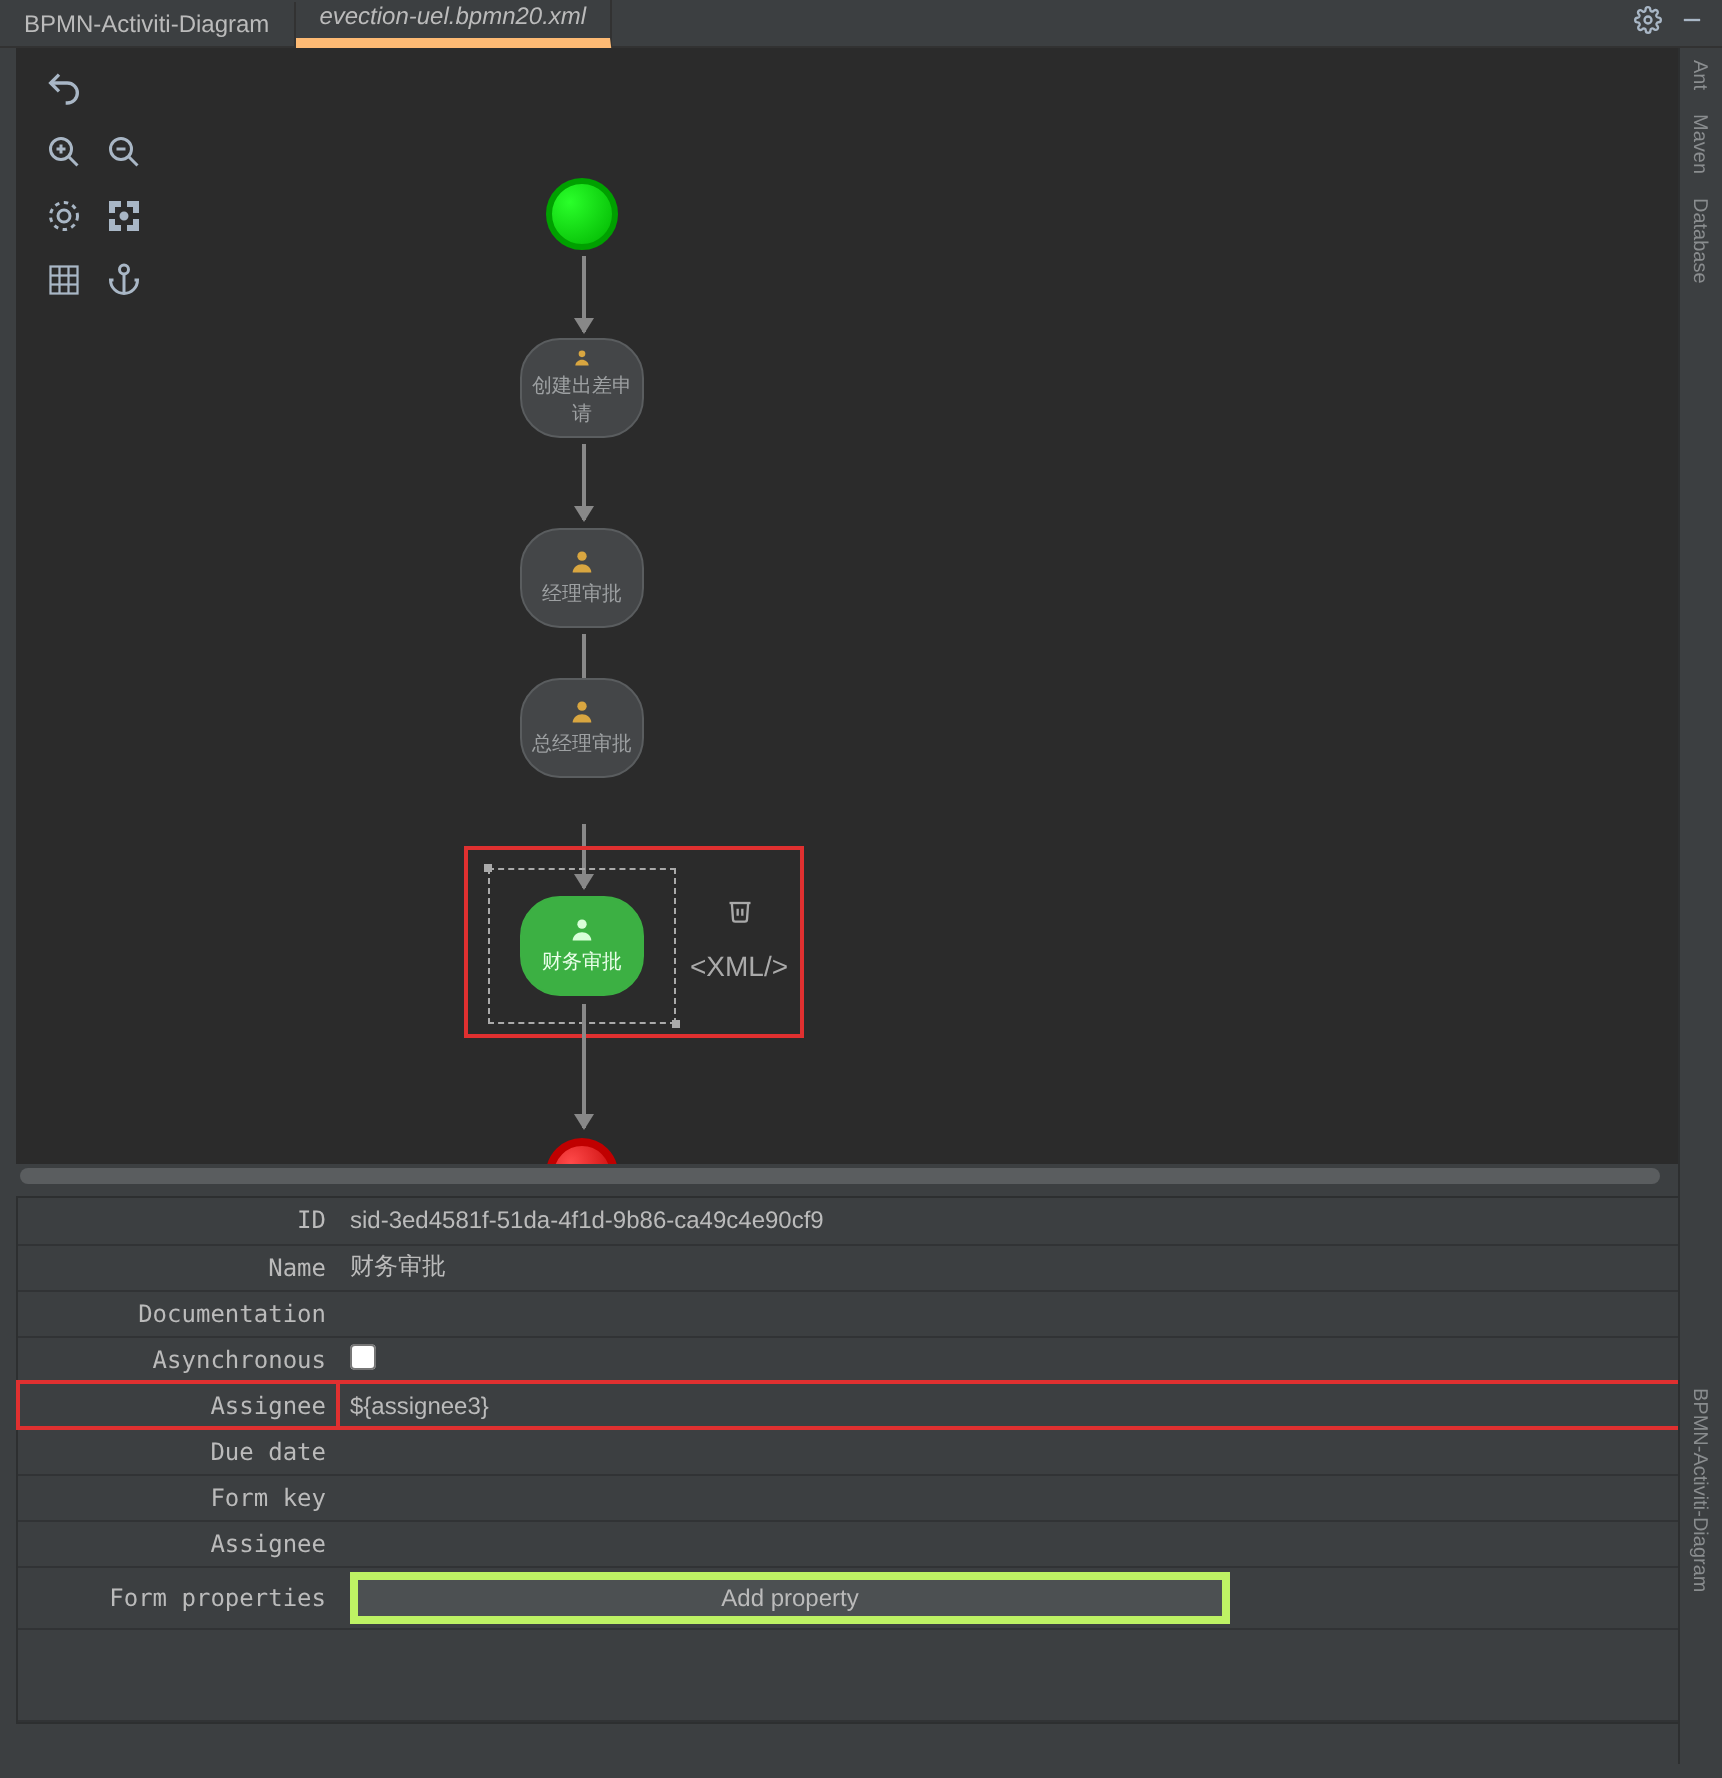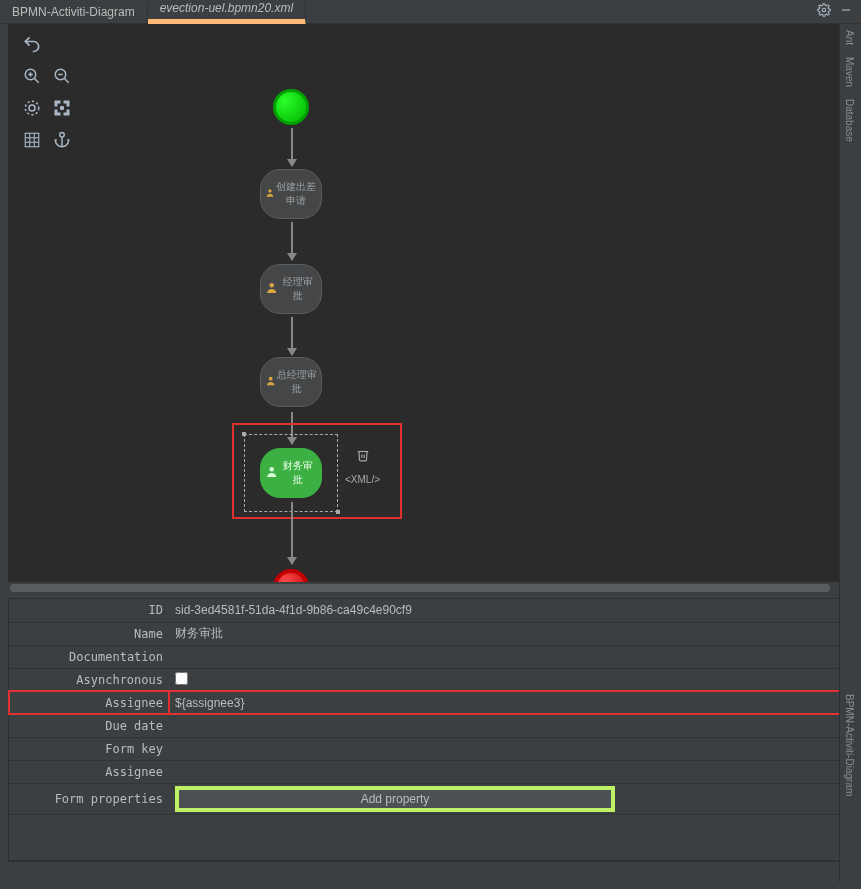--- a/index.html
+++ b/index.html
@@ -130,37 +130,37 @@
     position: absolute;
     width: 62px;
     height: 50px;
     border-radius: 20px;
     background: #444648;
     border: 1px solid #5a5d5f;
     color: #9da0a2;
     font-size: 10px;
     text-align: center;
     display: flex;
-    flex-direction: row;
+    flex-direction: column;
     align-items: center;
     justify-content: center;
     padding: 4px;
   }
   .task .user-ico {
     width: 14px; height: 14px;
     margin-bottom: 2px;
   }
   .task.selected {
     background: #3cb043;
     color: #eaffea;
     border-color: #3cb043;
   }
   .task1 { left: 182px; top: 145px; }
   .task2 { left: 182px; top: 240px; }
-  .task3 { left: 182px; top: 333px; }
+  .task3 { left: 182px; top: 315px; }
   .task4 { left: 182px; top: 424px; }
 
   .arrow {
     position: absolute;
     width: 2px;
     background: #888;
   }
   .arrow::after {
     content: "";
     position: absolute;
@@ -198,21 +198,21 @@
   .dashed-sel::after { right:-3px; bottom:-3px; }
 
   .sel-actions {
     position: absolute;
     left: 267px; top: 424px;
     display: flex;
     flex-direction: column;
     gap: 10px;
     align-items: center;
     color: #aaa;
-    font-size: 10px;
+    font-size: 14px;
   }
 
   
   .props {
     margin: 4px 8px 0 8px;
     border: 1px solid #2d2f30;
     background: #3c3f41;
   }
   .props-table {
     width: 100%;

